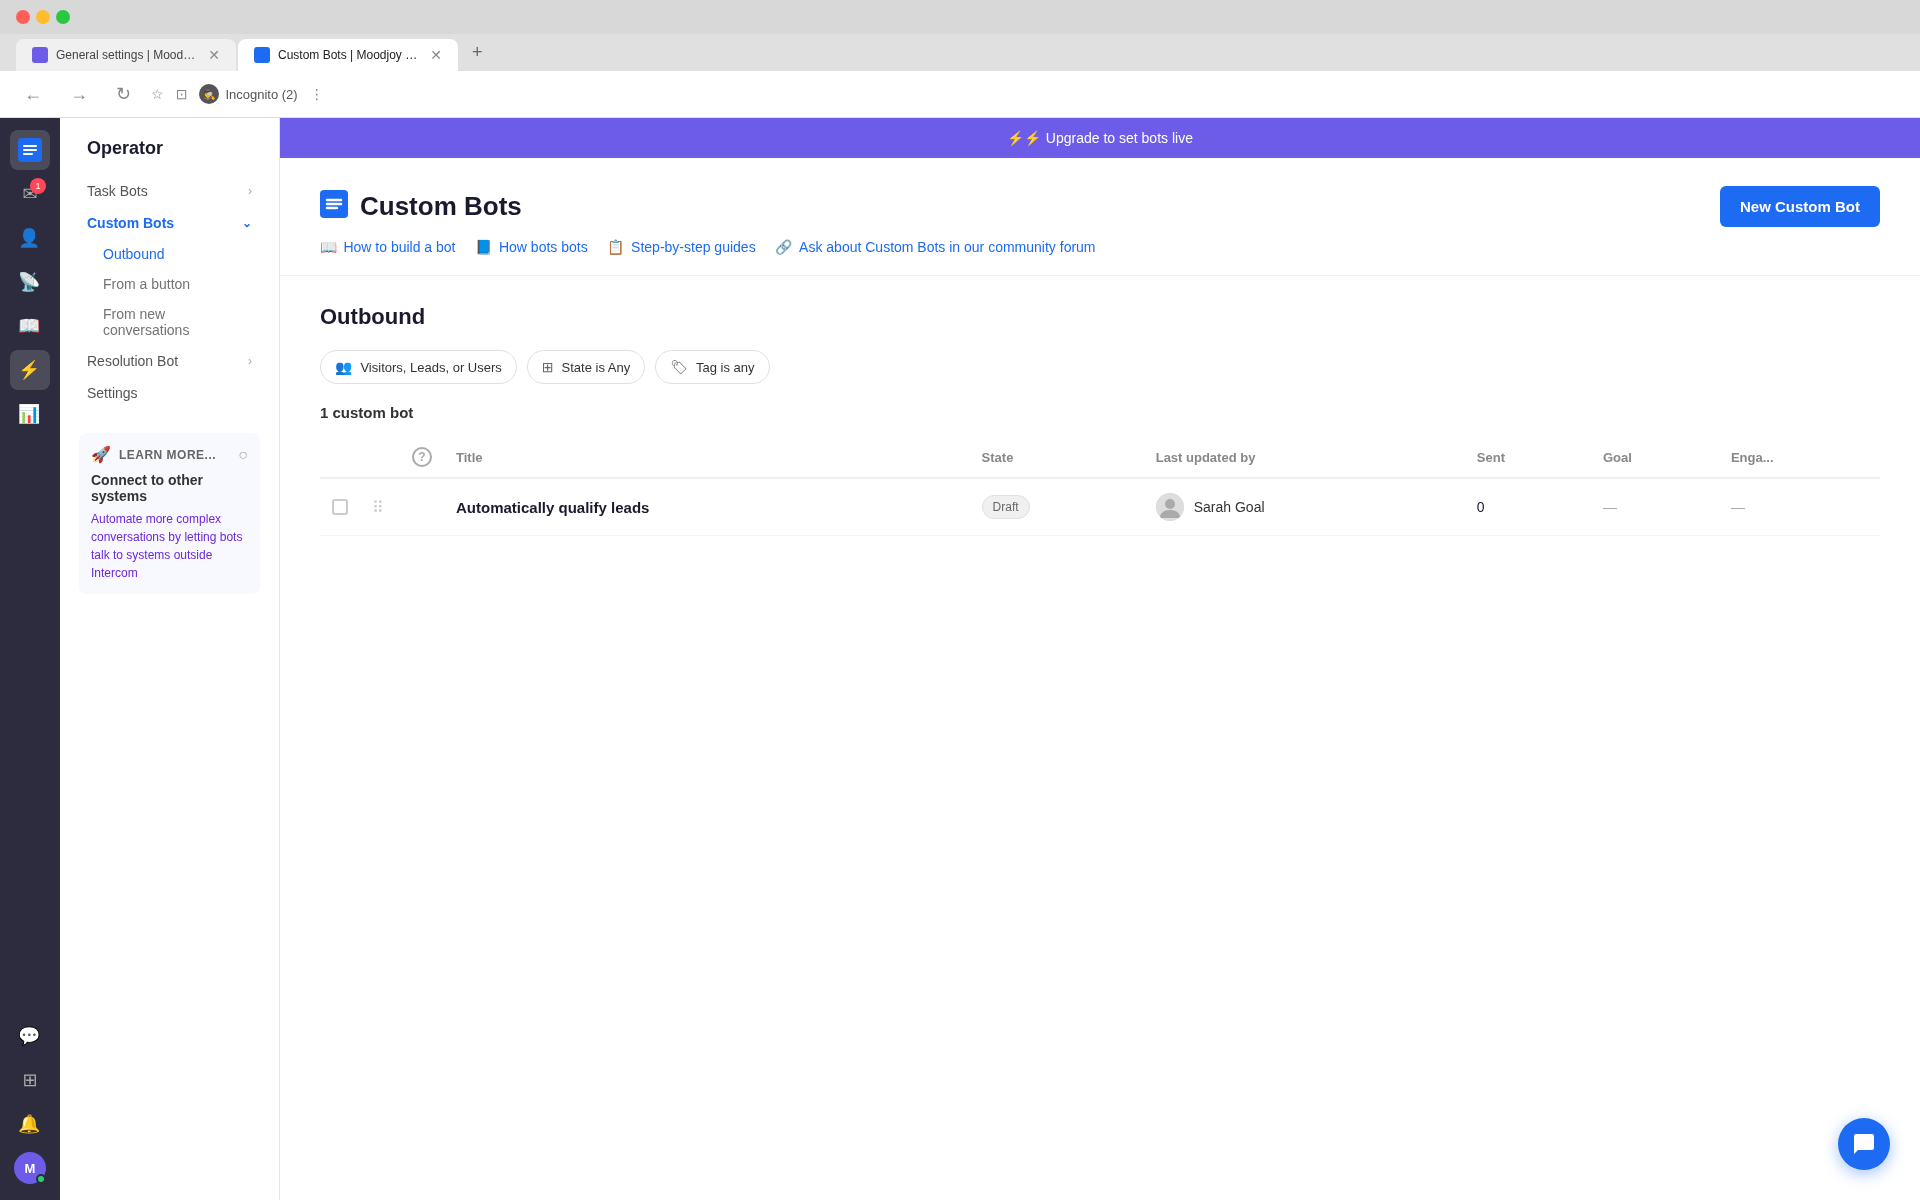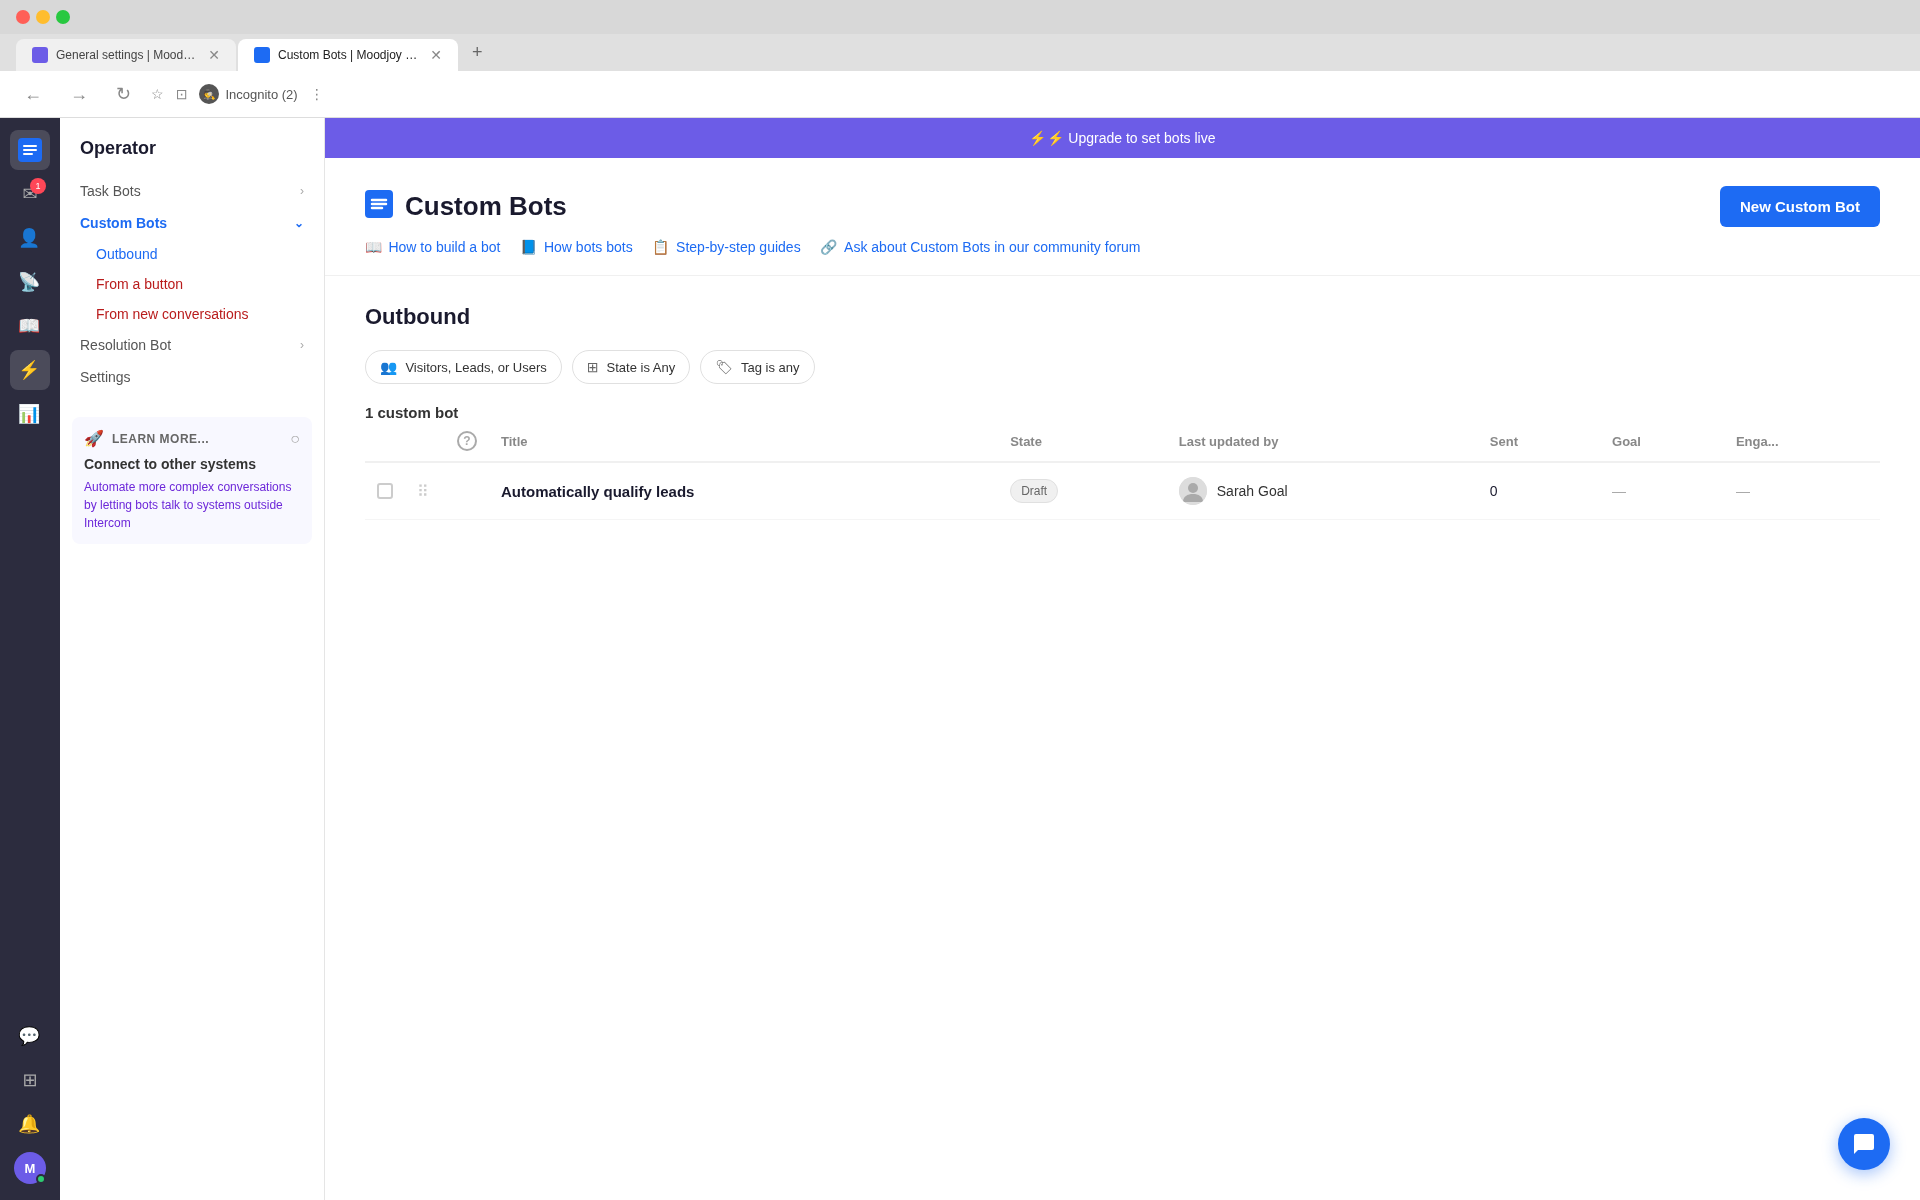--- a/index.html
+++ b/index.html
@@ -36,27 +36,27 @@
     
     .icon-rail { width: 60px; background: #2c2c3e; display: flex; flex-direction: column; align-items: center; padding: 12px 0; gap: 4px; flex-shrink: 0; }
     .rail-icon { width: 40px; height: 40px; display: flex; align-items: center; justify-content: center; border-radius: 8px; cursor: pointer; color: #aaa; font-size: 18px; position: relative; }
     .rail-icon.active { background: rgba(255,255,255,0.15); color: white; }
     .rail-icon .badge { position: absolute; top: 4px; right: 4px; background: #ff4757; color: white; font-size: 9px; width: 16px; height: 16px; border-radius: 50%; display: flex; align-items: center; justify-content: center; }
     .rail-spacer { flex: 1; }
     .avatar-small { width: 32px; height: 32px; border-radius: 50%; background: #6c5ce7; display: flex; align-items: center; justify-content: center; color: white; font-size: 13px; font-weight: bold; position: relative; }
     .avatar-small .dot { position: absolute; bottom: 0; right: 0; width: 10px; height: 10px; background: #2ecc71; border-radius: 50%; border: 2px solid #2c2c3e; }
 
     
-    .sidebar { width: 265px; background: #ffffff; border-right: 1px solid #e5e5e5; display: flex; flex-direction: column; padding: 20px 0; flex-shrink: 0; overflow-y: auto; }
+    .sidebar { width: 220px; background: #ffffff; border-right: 1px solid #e5e5e5; display: flex; flex-direction: column; padding: 20px 7px; flex-shrink: 0; overflow-y: auto; }
     .sidebar-title { font-size: 18px; font-weight: 700; color: #1a1a2e; padding: 0 20px 16px; }
     .sidebar-section { margin-bottom: 8px; }
     .sidebar-item { display: flex; align-items: center; gap: 8px; padding: 8px 20px; cursor: pointer; font-size: 14px; color: #555; }
     .sidebar-item.active { color: #1d6bf3; font-weight: 600; }
     .sidebar-item .chevron { margin-left: auto; color: #aaa; font-size: 12px; }
-    .sidebar-sub-item { padding: 7px 20px 7px 36px; font-size: 14px; color: #b91c1c; cursor: pointer; }
+    .sidebar-sub-item { padding: 7px 20px 7px 36px; font-size: 14px; color: #737373; cursor: pointer; }
     .sidebar-sub-item.active { color: #1d6bf3; font-weight: 500; }
 
     .learn-more-section { margin: 16px 12px; background: #f8f8ff; border-radius: 8px; padding: 12px; }
     .learn-more-header { display: flex; align-items: center; gap: 8px; margin-bottom: 8px; }
     .learn-more-title { font-size: 12px; font-weight: 600; color: #666; text-transform: uppercase; letter-spacing: 0.5px; }
     .learn-more-close { margin-left: auto; color: #aaa; font-size: 16px; cursor: pointer; }
     .learn-more-connect { font-size: 14px; font-weight: 600; color: #333; margin-bottom: 6px; }
     .learn-more-desc { font-size: 12px; color: #6d28d9; line-height: 1.5; }
 
     
@@ -78,21 +78,21 @@
     
     .outbound-section { padding: 28px 40px; }
     .section-title { font-size: 22px; font-weight: 700; color: #1a1a2e; margin-bottom: 20px; }
 
     
     .filter-bar { display: flex; gap: 10px; margin-bottom: 20px; }
     .filter-chip { display: flex; align-items: center; gap: 8px; padding: 8px 14px; border: 1px solid #e0e0e0; border-radius: 20px; font-size: 13px; color: #333; background: white; cursor: pointer; }
     .filter-chip-icon { color: #666; font-size: 14px; }
 
     
-    .bot-count { font-size: 15px; font-weight: 600; color: #333; margin-bottom: 0; }
+    .bot-count { font-size: 15px; font-weight: 600; color: #333; margin-bottom: 16px; }
 
     
     .bot-table { width: 100%; border-collapse: collapse; }
     .bot-table th { text-align: left; font-size: 13px; font-weight: 600; color: #888; padding: 10px 12px; border-bottom: 2px solid #f0f0f0; }
     .bot-table td { padding: 14px 12px; border-bottom: 1px solid #f5f5f5; font-size: 14px; color: #333; vertical-align: middle; }
     .th-checkbox { width: 40px; }
     .th-drag { width: 40px; }
     .th-help { width: 40px; }
 
     .checkbox-cell { display: flex; align-items: center; justify-content: center; }

